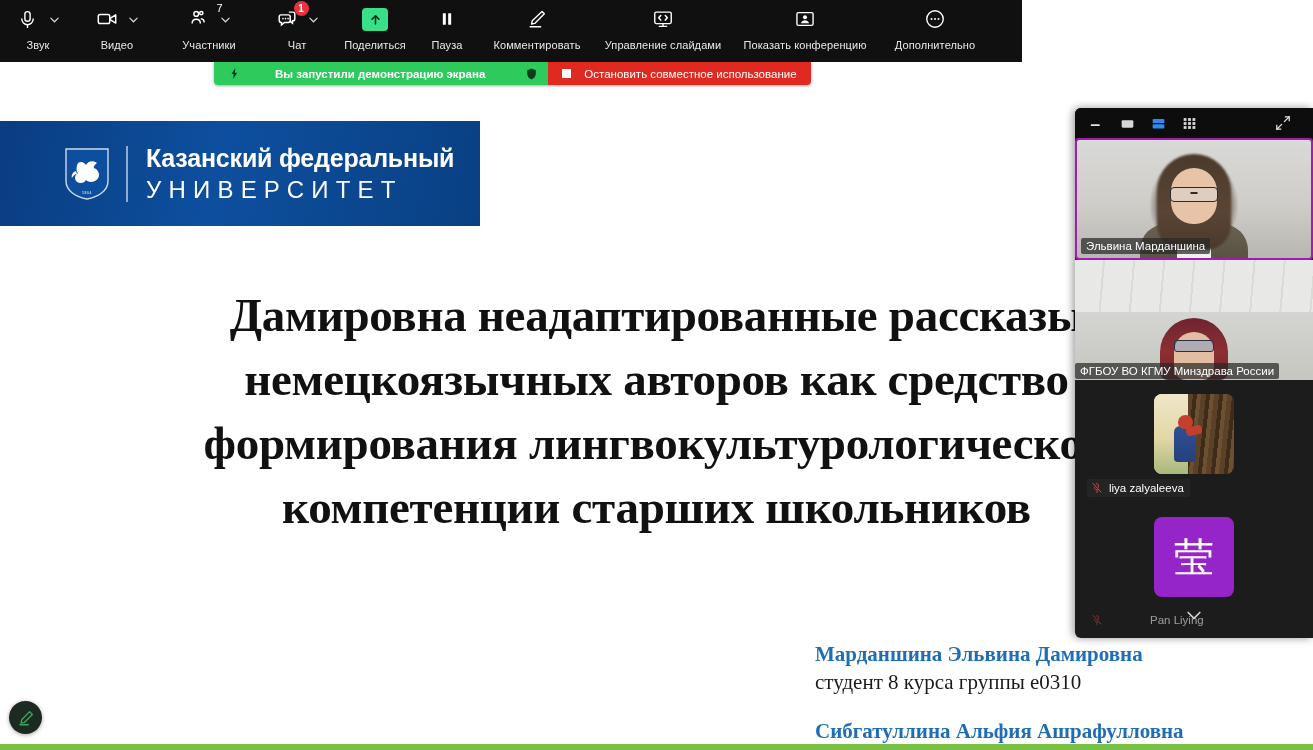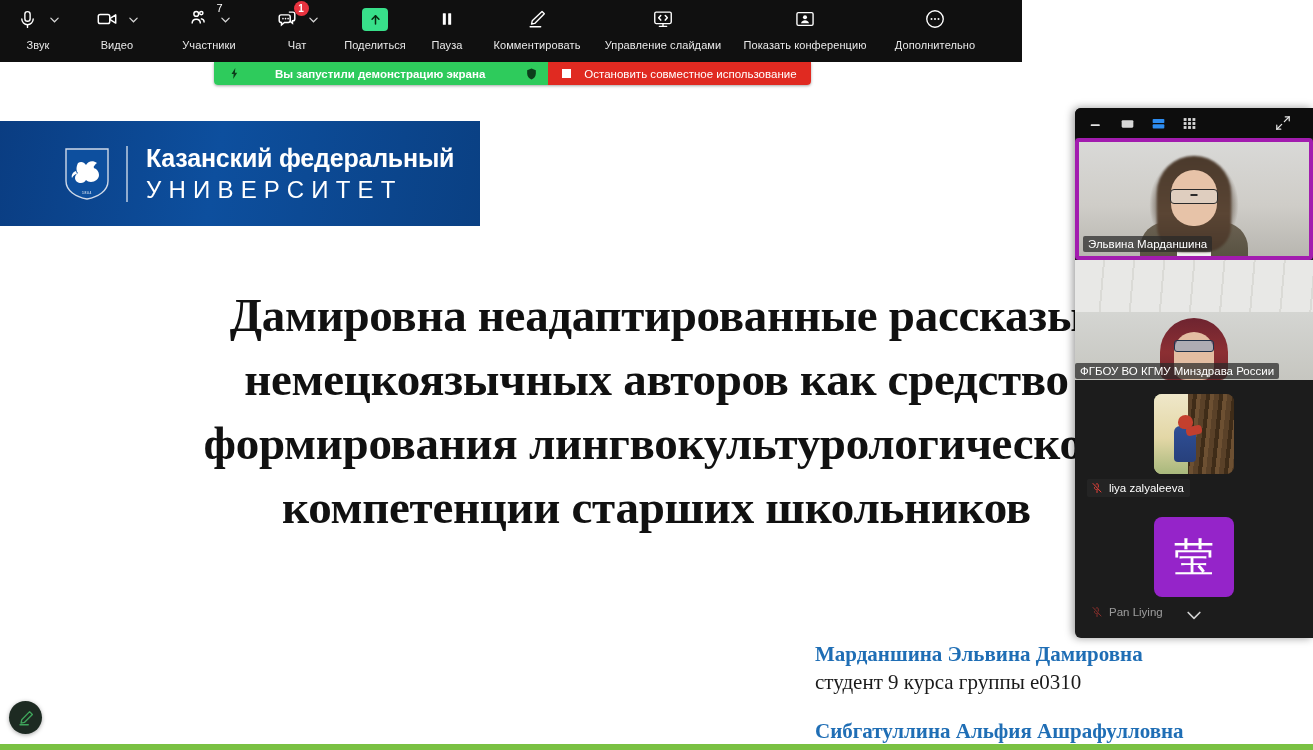--- a/index.html
+++ b/index.html
@@ -269,21 +269,21 @@
   .vp-spacer { flex: 1; }
 
   
   .vp-tile {
     position: relative;
     width: 100%;
     box-sizing: border-box;
     overflow: hidden;
   }
   .vp-tile.active {
-    border: 4px solid #a21caf;
+    border: 2px solid #a21caf;
     border-radius: 4px;
   }
   #tile1 { height: 122px; }
   #tile2 { height: 120px; }
   .tile-name {
     position: absolute;
     left: 4px; bottom: 4px;
     background: rgba(40,40,40,.72);
     color: #ffffff;
     font-size: 11.5px;
@@ -452,23 +452,24 @@
     font-family: "DejaVu Sans", sans-serif;
   }
   .vp-footer {
     position: relative;
     height: 26px;
     display: flex;
     align-items: center;
     padding-left: 12px;
   }
   .vp-footer .avatar-row {
-    margin-left: 0; margin-top: 0;
+    margin-left: 0; margin-top: 8px;
     background: transparent;
     opacity: .55;
+    gap: 41px;
   }
   .vp-chevron {
     position: absolute;
     left: 50%; top: 2px;
     transform: translateX(-50%);
     color: #cfcfcf;
     cursor: pointer;
   }
 
   
@@ -523,21 +524,21 @@
     <div id="slide-title">
       <span class="tline">Дамировна неадаптированные рассказы</span>
       <span class="tline">немецкоязычных авторов как средство</span>
       <span class="tline">формирования лингвокультурологической</span>
       <span class="tline">компетенции старших школьников</span>
     </div>
 
     <div id="authors">
       <div class="author-block">
         <div class="author-name">Марданшина Эльвина Дамировна</div>
-        <div class="author-role">студент 9 курса группы e0310</div>
+        <div class="author-role">студент 8 курса группы e0310</div>
       </div>
       <div class="author-block">
         <div class="author-name">Сибгатуллина Альфия Ашрафулловна</div>
         <div class="author-role">научный руководитель, канд. пед. наук, доцент</div>
       </div>
     </div>
   </div>
 
   <div id="toolbar">
 

